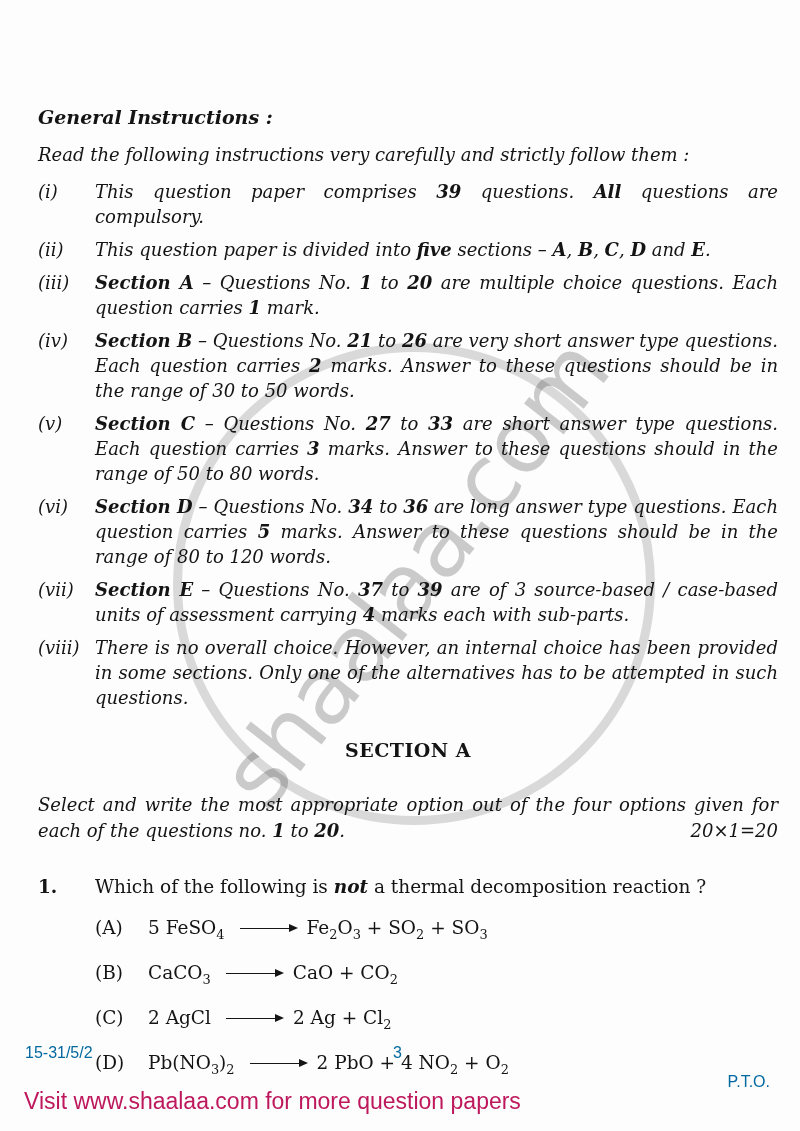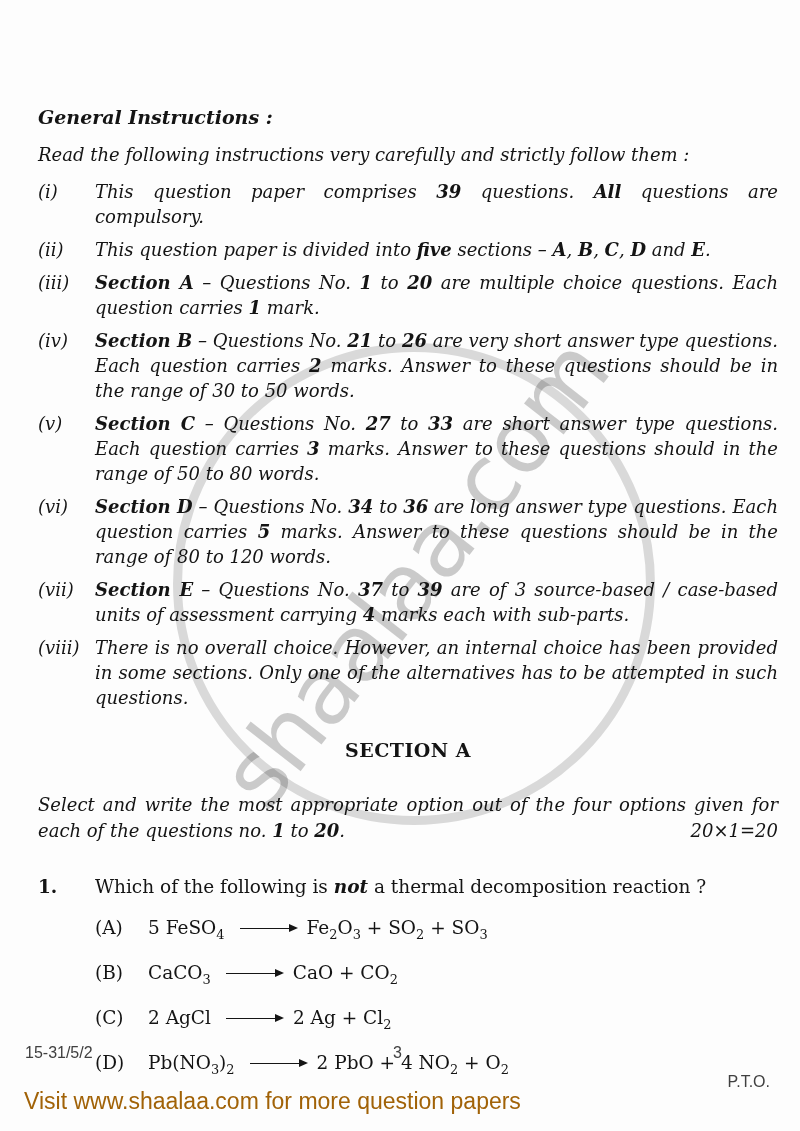--- a/index.html
+++ b/index.html
@@ -43,28 +43,28 @@
     display:inline-block;width:56px;height:0;border-top:1.7px solid #151515;
     position:relative;vertical-align:5px;margin:0 11px 0 15px;
   }
   .arrow::after{
     content:"";position:absolute;right:-2px;top:-5.3px;width:0;height:0;
     border-left:9px solid #151515;border-top:4.5px solid transparent;border-bottom:4.5px solid transparent;
   }
   
   .footer{
     position:absolute;left:25px;right:30px;top:1044px;height:20px;z-index:1;
-    font-family:"Liberation Sans","DejaVu Sans",sans-serif;font-size:16px;color:#404040;
+    font-family:"Liberation Sans","DejaVu Sans",sans-serif;font-size:16px;color:#0369a1;
   }
   .footer .f-left{position:absolute;left:0;top:0;}
   .footer .f-center{position:absolute;left:50%;transform:translateX(-50%);top:0;}
   .footer .f-right{position:absolute;right:0;top:0;margin-top:29px;}
   .bottom-bar{
     position:absolute;left:24px;top:1088px;z-index:1;
-    font-family:"Liberation Sans","DejaVu Sans",sans-serif;font-size:23px;color:#a16207;
+    font-family:"Liberation Sans","DejaVu Sans",sans-serif;font-size:23px;color:#be185d;
   }
 </style>
 </head>
 <body>
 
 <div class="page">
 
   <div class="wm-circle"></div>
   <div class="wm-text">shaalaa.com</div>
 

